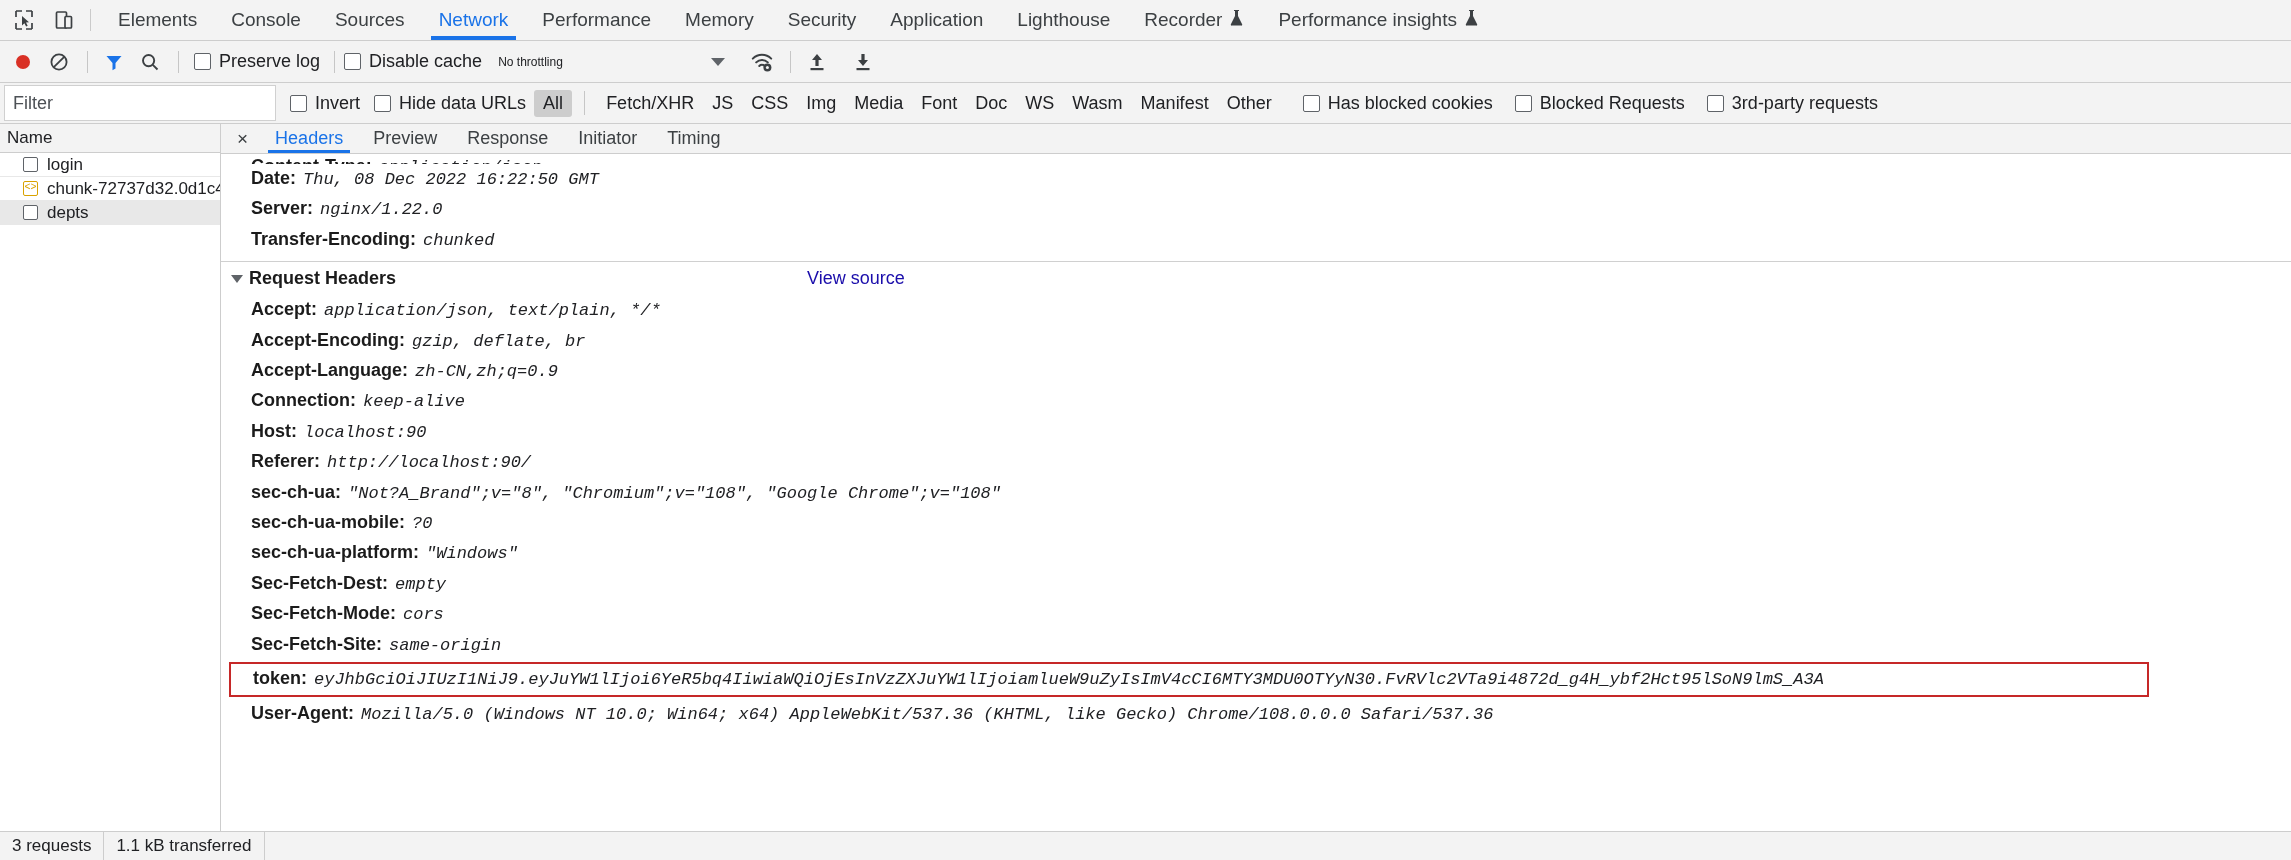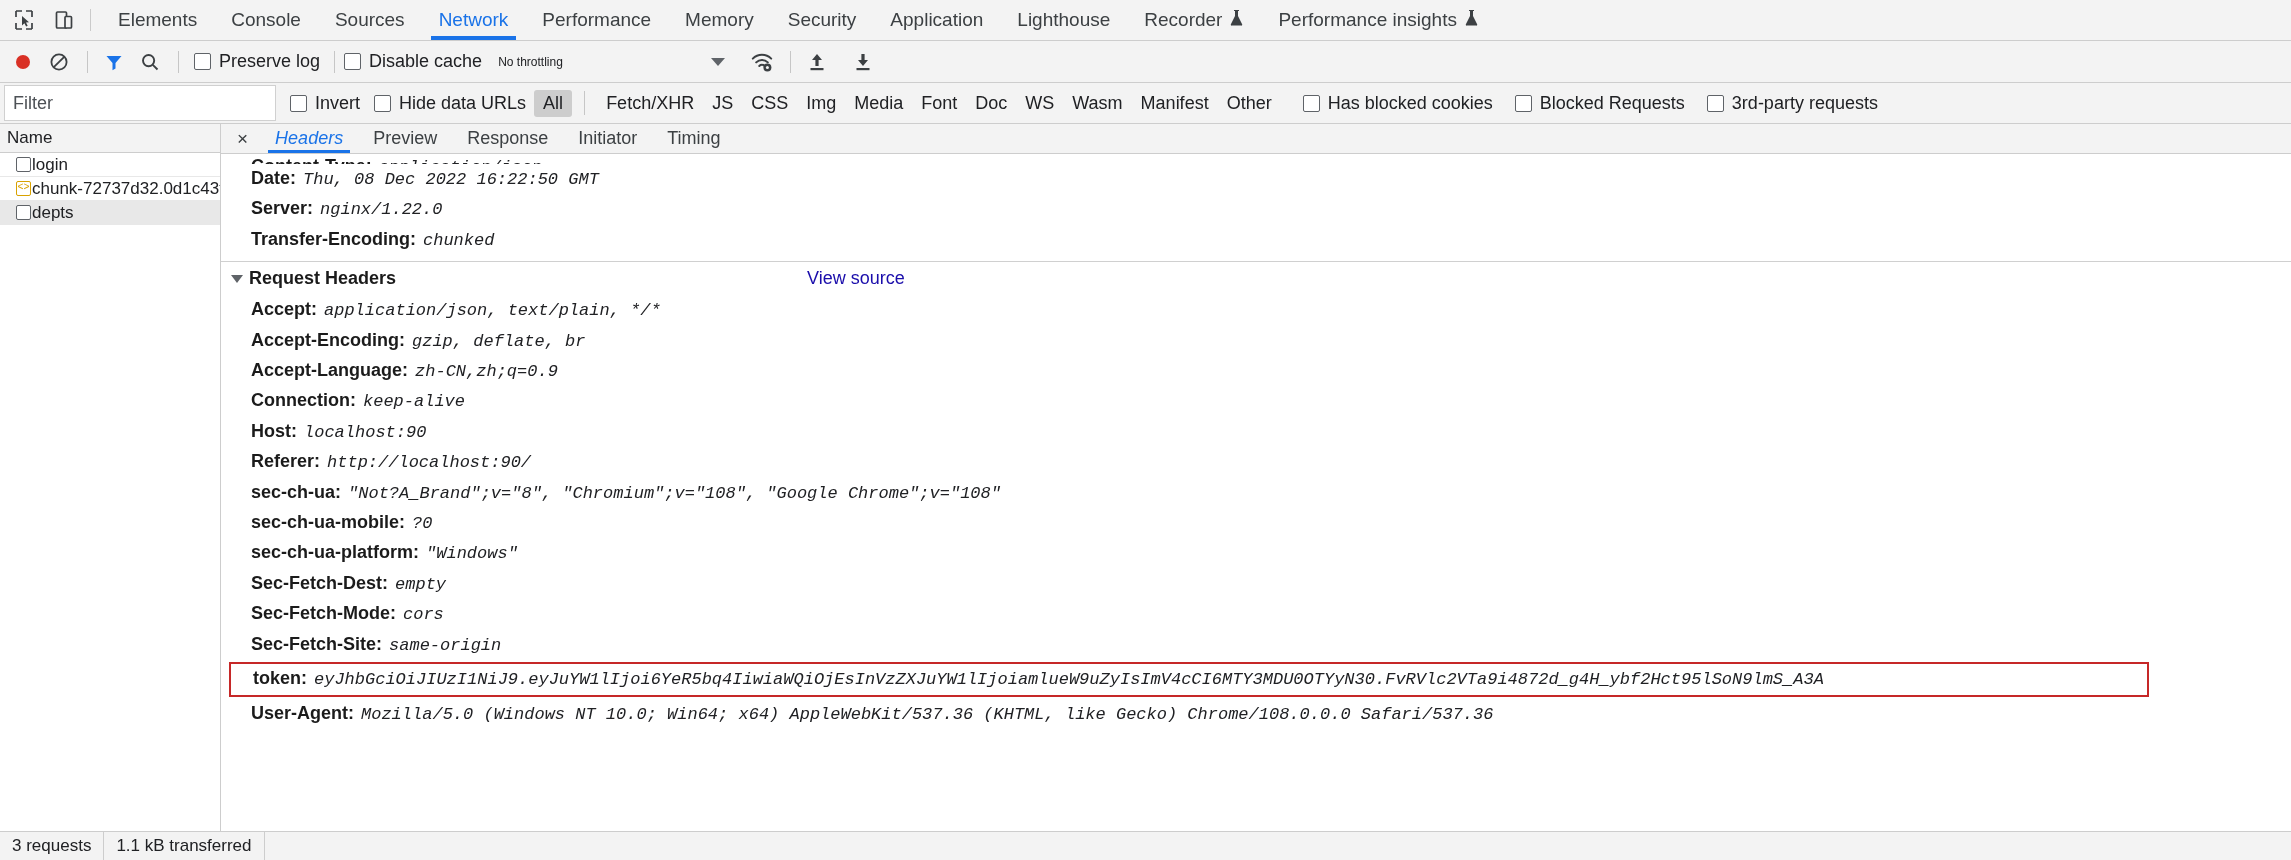--- a/index.html
+++ b/index.html
@@ -119,22 +119,22 @@
   .rl-head {
     height: 29px; min-height: 29px;
     background: #f3f3f3;
     border-bottom: 1px solid #cdcdcd;
     display: flex; align-items: center;
     padding-left: 7px;
     font-size: 17px; color: #202124;
   }
   .rl-rows { flex: 1; }
   .rl-row {
-    height: 24px; display: flex; align-items: center; gap: 1px;
-    padding-left: 16px; font-size: 17px; color: #202124;
+    height: 24px; display: flex; align-items: center; gap: 9px;
+    padding-left: 23px; font-size: 17px; color: #202124;
     border-bottom: 1px solid #e8e8e8;
     white-space: nowrap; overflow: hidden;
   }
   .rl-row.sel { background: #e8e8e8; }
   .ic-doc {
     width: 15px; height: 15px; min-width: 15px;
     border: 1.5px solid #5f6368; border-radius: 2px; background: #fff;
   }
   .ic-js {
     width: 15px; height: 15px; min-width: 15px;
@@ -150,21 +150,21 @@
     background: #f3f3f3;
     border-bottom: 1px solid #cdcdcd;
     display: flex; align-items: stretch;
     padding-left: 8px;
   }
   .dtab {
     display: flex; align-items: center; padding: 0 15px;
     font-size: 18px; color: #3c4043; position: relative; white-space: nowrap;
   }
   .dtab.close { padding: 0 12px 0 8px; font-size: 19px; color: #3c4043; }
-  .dtab.active { color: #1a73e8; font-style: italic; }
+  .dtab.active { color: #1a73e8; }
   .dtab.active::after {
     content: ""; position: absolute; left: 8px; right: 8px; bottom: 0;
     height: 3px; background: #1a73e8;
   }
 
   .headers-scroll {
     flex: 1; overflow: hidden; position: relative; background: #fff;
   }
   .hdr-group { padding: 0; }
   .hdr-row {

